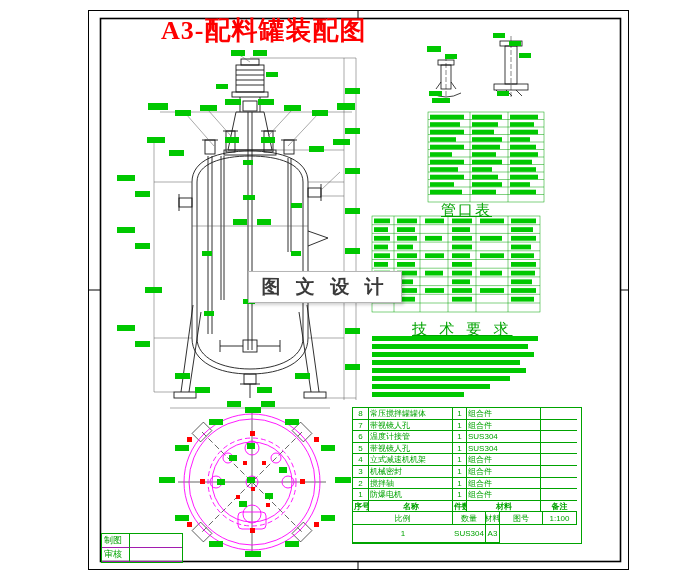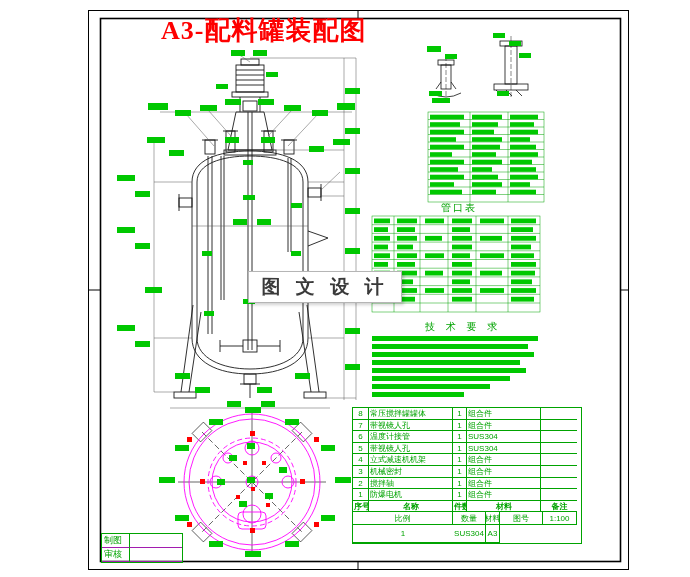--- a/index.html
+++ b/index.html
@@ -9,23 +9,23 @@
   svg{position:absolute;left:0;top:0;}
 
   .title-red{left:161px;top:13px;font-family:"Liberation Serif",serif;font-weight:bold;
              font-size:26px;color:#fe0000;letter-spacing:1px;white-space:nowrap;}
 
   .watermark{left:248px;top:271px;width:152px;height:30px;background:#fff;
              border:1px solid #b5b5b5;box-shadow:2px 2px 3px rgba(0,0,0,.18);
              display:flex;align-items:center;justify-content:center;
              font-size:19px;font-weight:bold;color:#3a3a3a;letter-spacing:5px;white-space:nowrap;}
 
-  .glabel{color:#00a300;font-size:10px;white-space:nowrap;}
+  .glabel{color:#00a300;font-size:15px;white-space:nowrap;text-decoration:underline;}
   .lbl-nozzle{left:441px;top:201px;letter-spacing:2px;}
-  .lbl-tech{left:425px;top:320px;letter-spacing:4px;}
+  .lbl-tech{left:412px;top:320px;letter-spacing:4px;}
 
   
   .bom{position:absolute;left:352px;top:407px;color:#00a300;font-size:8px;
        border:1px solid #00a300;background:transparent;width:228px;}
   .bom-row{display:grid;grid-template-columns:16px 84px 14px 74px 36px;height:11.6px;}
   .bom-row>div{border-right:1px solid #00a300;border-bottom:1px solid #00a300;
                overflow:hidden;white-space:nowrap;line-height:11.6px;padding-left:1px;}
   .bom-row>div:last-child{border-right:none;}
   .bom-head>div{font-weight:bold;text-align:center;}
   .bom-row .num{text-align:center;padding-left:0;}

